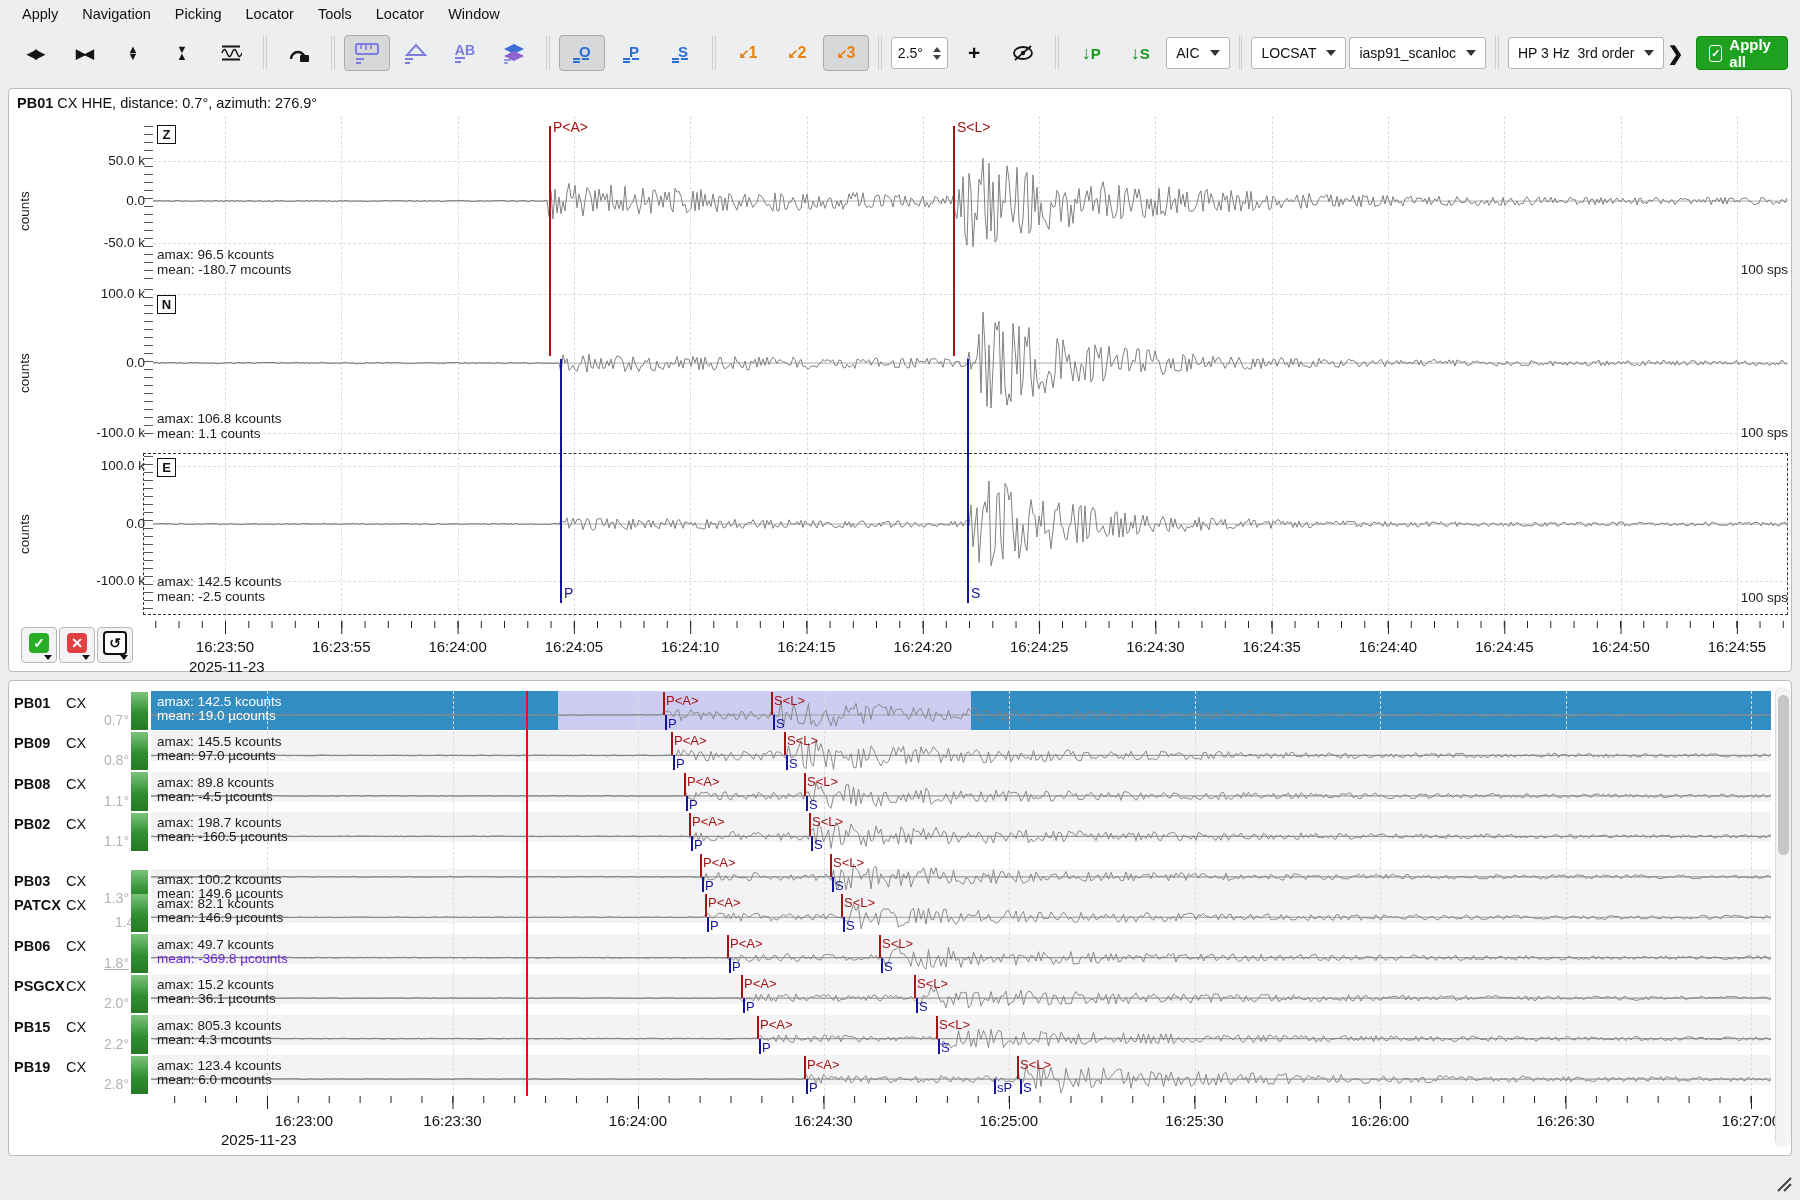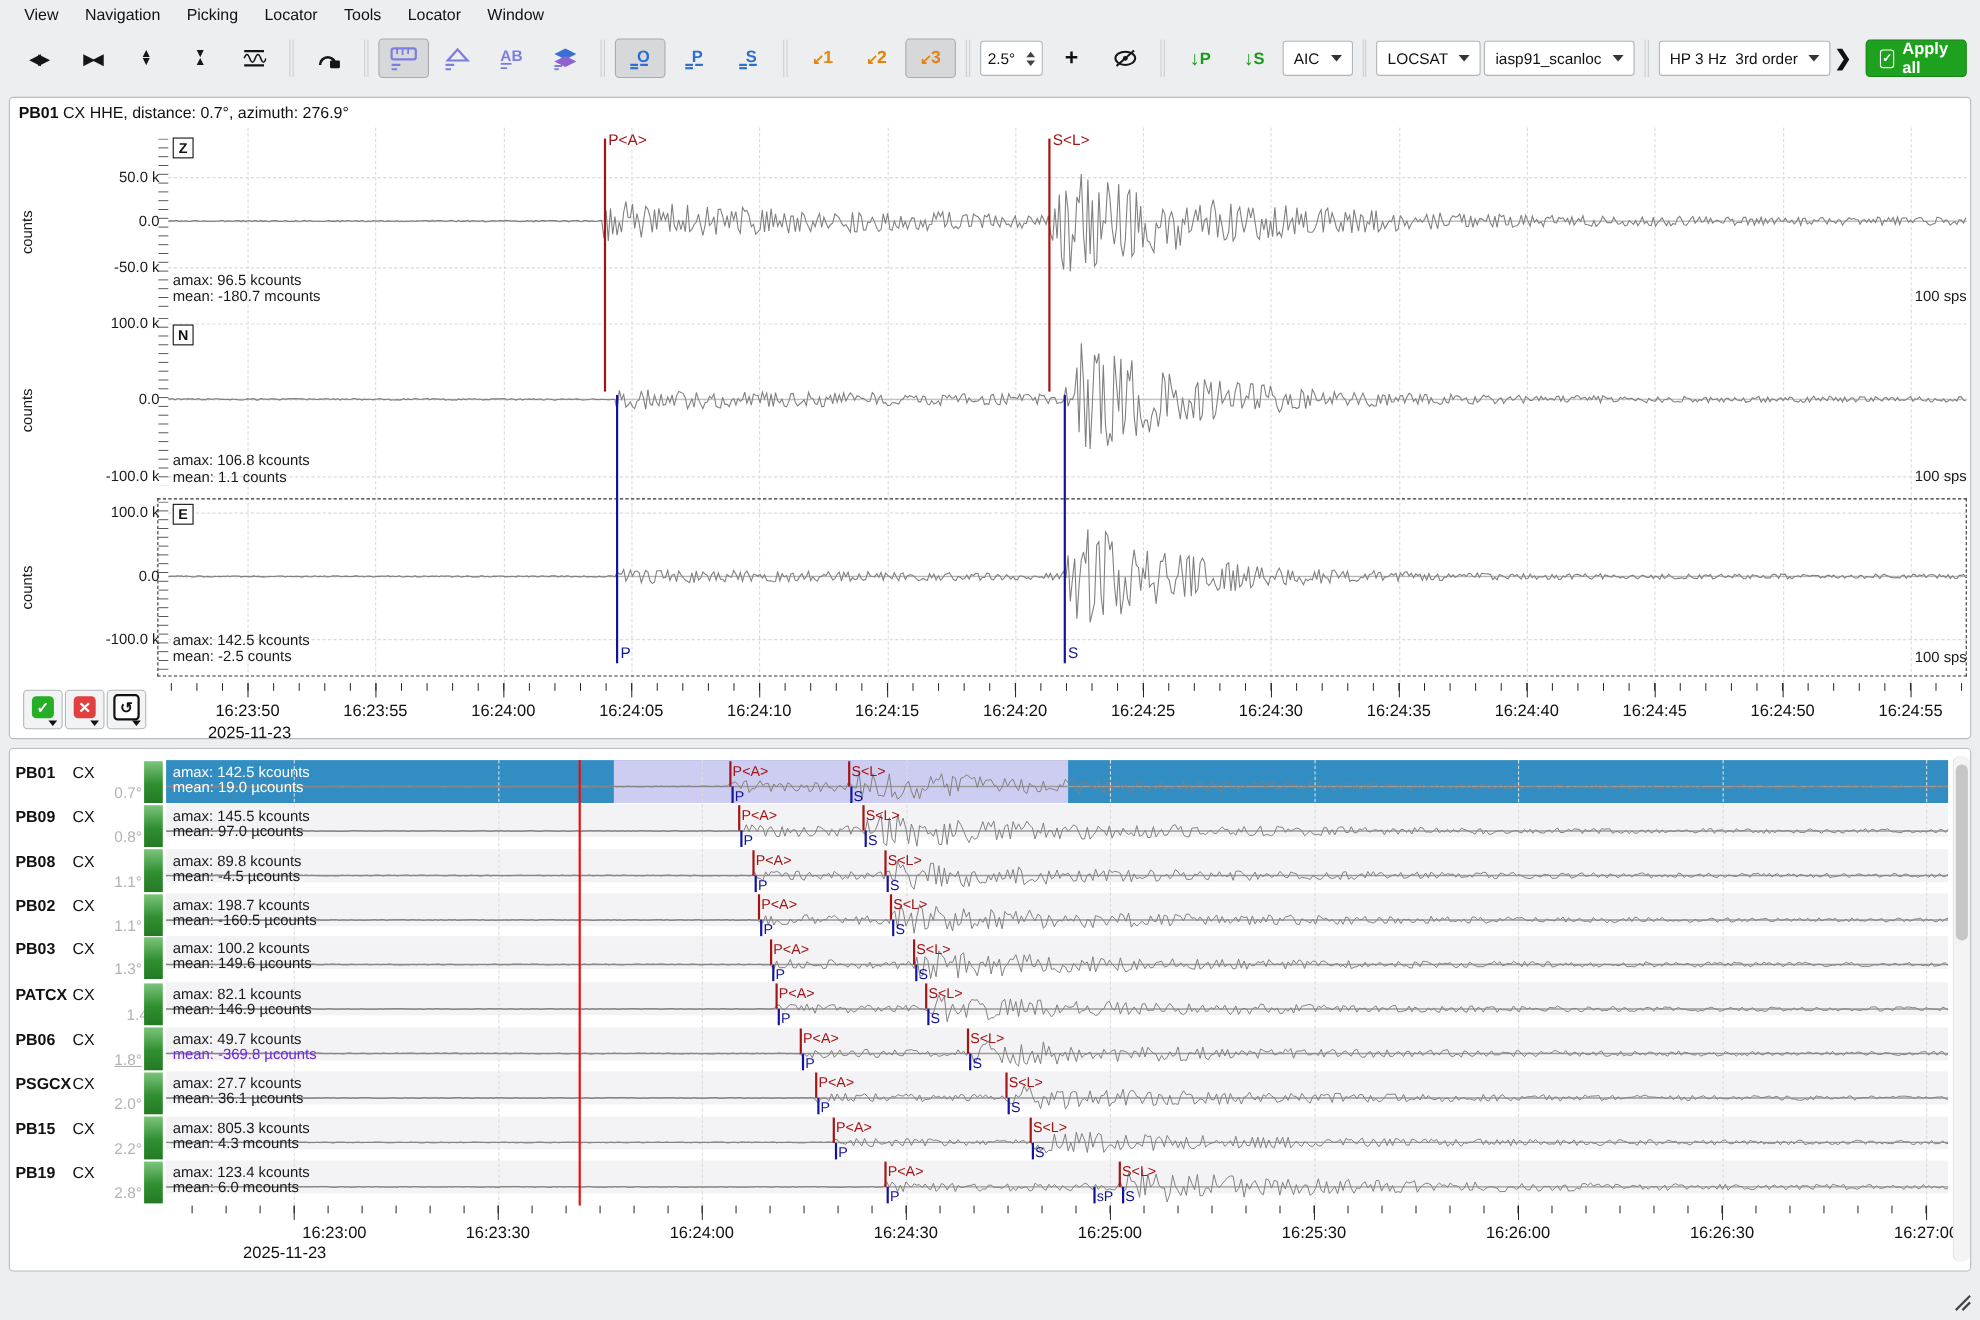--- a/index.html
+++ b/index.html
@@ -82,21 +82,21 @@
   .scrollbar{position:absolute;width:15px;background:#f4f4f4;border-left:1px solid #dcdcdc;border-radius:7px;}
   .thumb{position:absolute;left:2px;width:11px;background:#c6c6c6;border-radius:6px;}
   .grip{position:absolute;right:8px;bottom:8px;width:18px;height:18px;}
 </style>
 </head>
 <body>
 
 <div class="app">
 
   <div class="menubar" id="menubar">
-      <span class="menu-item">View</span>
+      <span class="menu-item">Apply</span>
       <span class="menu-item">Navigation</span>
       <span class="menu-item">Picking</span>
       <span class="menu-item">Locator</span>
       <span class="menu-item">Tools</span>
       <span class="menu-item">Locator</span>
       <span class="menu-item">Window</span>
     </div>
 
   <div class="toolbar">
     <div class="tb-btn">
@@ -391,21 +391,21 @@
       </div>
       <div class="abs" style="left: 0px; top: 131.35px; width: 1782px; height: 40.45px; position: absolute;">
         <div class="rowband abs" style="left: 142px; top: 0px; width: 1620px; height: 30px;"></div>
         <div class="st-name abs" style="left: 5px; top: 4px;">PB02</div>
         <div class="st-net abs" style="left: 57px; top: 4px;">CX</div>
         <div class="st-dist abs" style="left: 60px; top: 21px; width: 60px;">1.1°</div>
         <div class="gbar abs" style="left: 122px; top: 0.5px; width: 17px; height: 38.45px;"></div>
         <div class="stat abs" style="left: 148px; top: 3px; color: rgb(26, 26, 26); z-index: 6;">amax: 198.7 kcounts</div>
         <div class="stat abs" style="left: 148px; top: 17px; color: rgb(26, 26, 26); z-index: 6;">mean: -160.5 µcounts</div>
       </div>
-      <div class="abs" style="left: 0px; top: 170px; width: 1782px; height: 40.45px; position: absolute;">
+      <div class="abs" style="left: 0px; top: 188px; width: 1782px; height: 40.45px; position: absolute;">
         <div class="rowband abs" style="left: 142px; top: 0px; width: 1620px; height: 30px;"></div>
         <div class="st-name abs" style="left: 5px; top: 4px;">PB03</div>
         <div class="st-net abs" style="left: 57px; top: 4px;">CX</div>
         <div class="st-dist abs" style="left: 60px; top: 21px; width: 60px;">1.3°</div>
         <div class="gbar abs" style="left: 122px; top: 0.5px; width: 17px; height: 38.45px;"></div>
         <div class="stat abs" style="left: 148px; top: 3px; color: rgb(26, 26, 26); z-index: 6;">amax: 100.2 kcounts</div>
         <div class="stat abs" style="left: 148px; top: 17px; color: rgb(26, 26, 26); z-index: 6;">mean: 149.6 µcounts</div>
       </div>
       <div class="abs" style="left: 0px; top: 212.25px; width: 1782px; height: 40.45px; position: absolute;">
         <div class="rowband abs" style="left: 142px; top: 0px; width: 1620px; height: 30px;"></div>
@@ -424,21 +424,21 @@
         <div class="gbar abs" style="left: 122px; top: 0.5px; width: 17px; height: 38.45px;"></div>
         <div class="stat abs" style="left: 148px; top: 3px; color: rgb(26, 26, 26); z-index: 6;">amax: 49.7 kcounts</div>
         <div class="stat abs" style="left: 148px; top: 17px; color: #6d28d9; z-index: 6;">mean: -369.8 µcounts</div>
       </div>
       <div class="abs" style="left: 0px; top: 293.15px; width: 1782px; height: 40.45px; position: absolute;">
         <div class="rowband abs" style="left: 142px; top: 0px; width: 1620px; height: 30px;"></div>
         <div class="st-name abs" style="left: 5px; top: 4px;">PSGCX</div>
         <div class="st-net abs" style="left: 57px; top: 4px;">CX</div>
         <div class="st-dist abs" style="left: 60px; top: 21px; width: 60px;">2.0°</div>
         <div class="gbar abs" style="left: 122px; top: 0.5px; width: 17px; height: 38.45px;"></div>
-        <div class="stat abs" style="left: 148px; top: 3px; color: rgb(26, 26, 26); z-index: 6;">amax: 27.7 kcounts</div>
+        <div class="stat abs" style="left: 148px; top: 3px; color: rgb(26, 26, 26); z-index: 6;">amax: 15.2 kcounts</div>
         <div class="stat abs" style="left: 148px; top: 17px; color: rgb(26, 26, 26); z-index: 6;">mean: 36.1 µcounts</div>
       </div>
       <div class="abs" style="left: 0px; top: 333.6px; width: 1782px; height: 40.45px; position: absolute;">
         <div class="rowband abs" style="left: 142px; top: 0px; width: 1620px; height: 30px;"></div>
         <div class="st-name abs" style="left: 5px; top: 4px;">PB15</div>
         <div class="st-net abs" style="left: 57px; top: 4px;">CX</div>
         <div class="st-dist abs" style="left: 60px; top: 21px; width: 60px;">2.2°</div>
         <div class="gbar abs" style="left: 122px; top: 0.5px; width: 17px; height: 38.45px;"></div>
         <div class="stat abs" style="left: 148px; top: 3px; color: rgb(26, 26, 26); z-index: 6;">amax: 805.3 kcounts</div>
         <div class="stat abs" style="left: 148px; top: 17px; color: rgb(26, 26, 26); z-index: 6;">mean: 4.3 mcounts</div>

